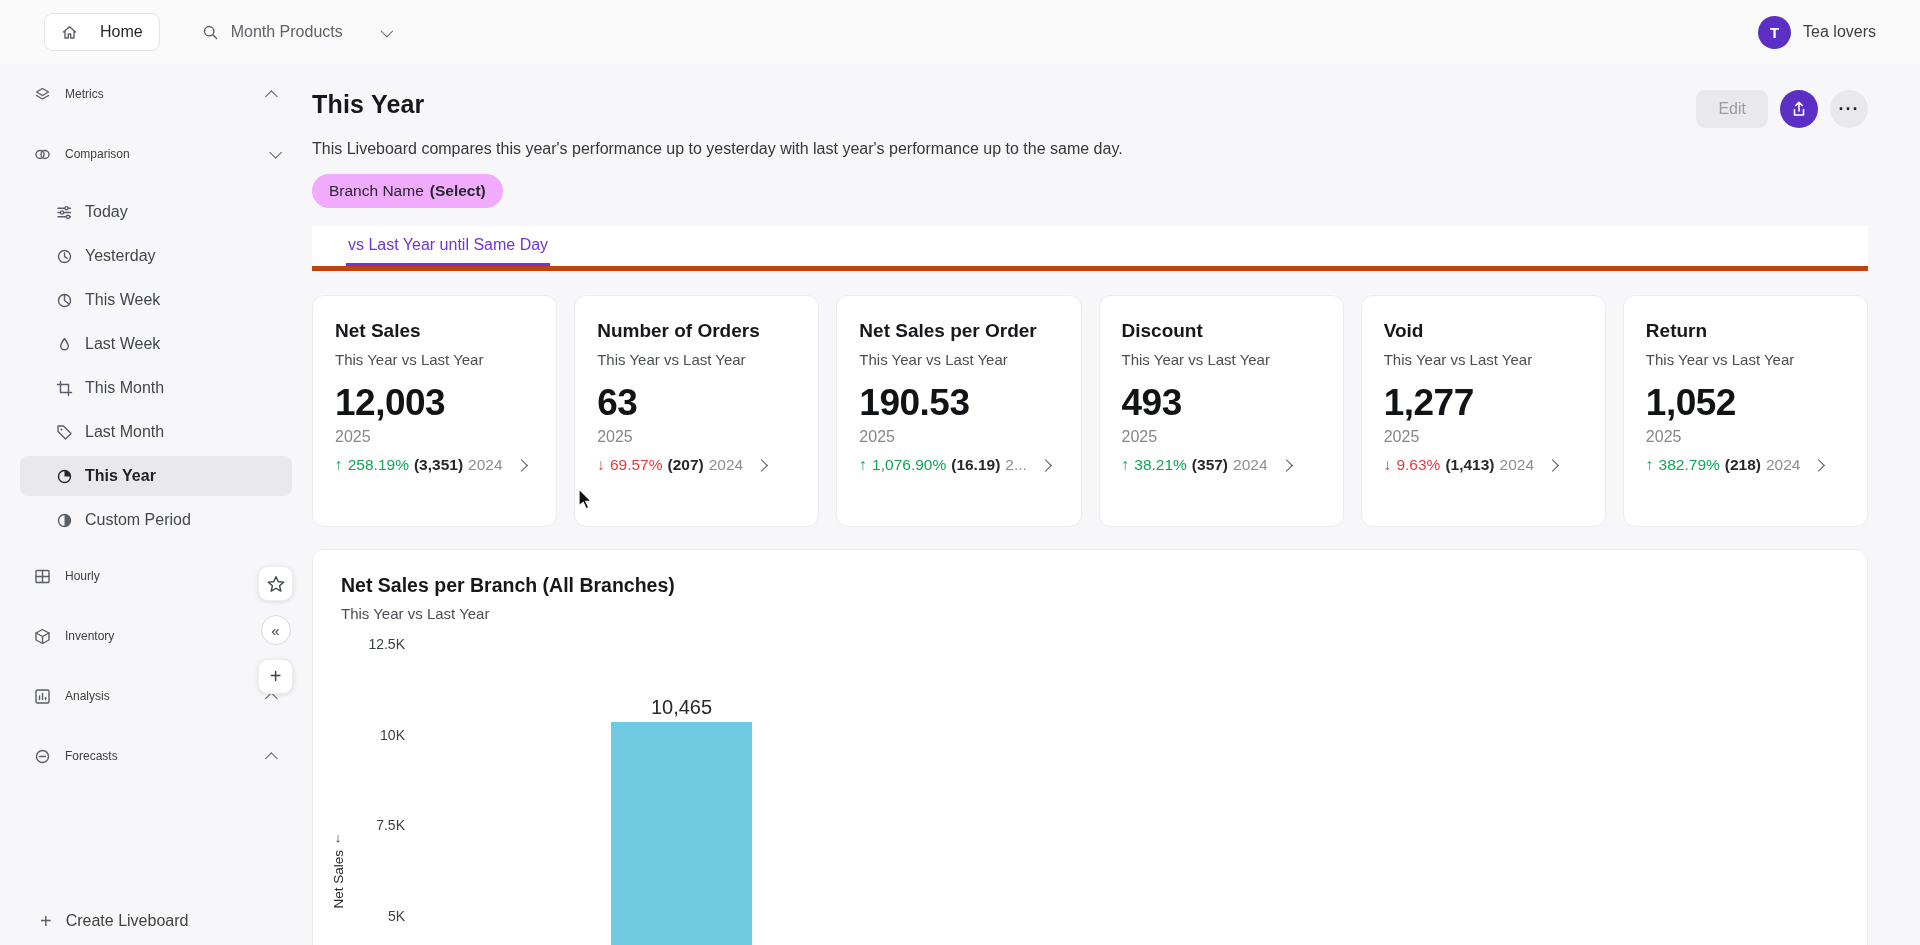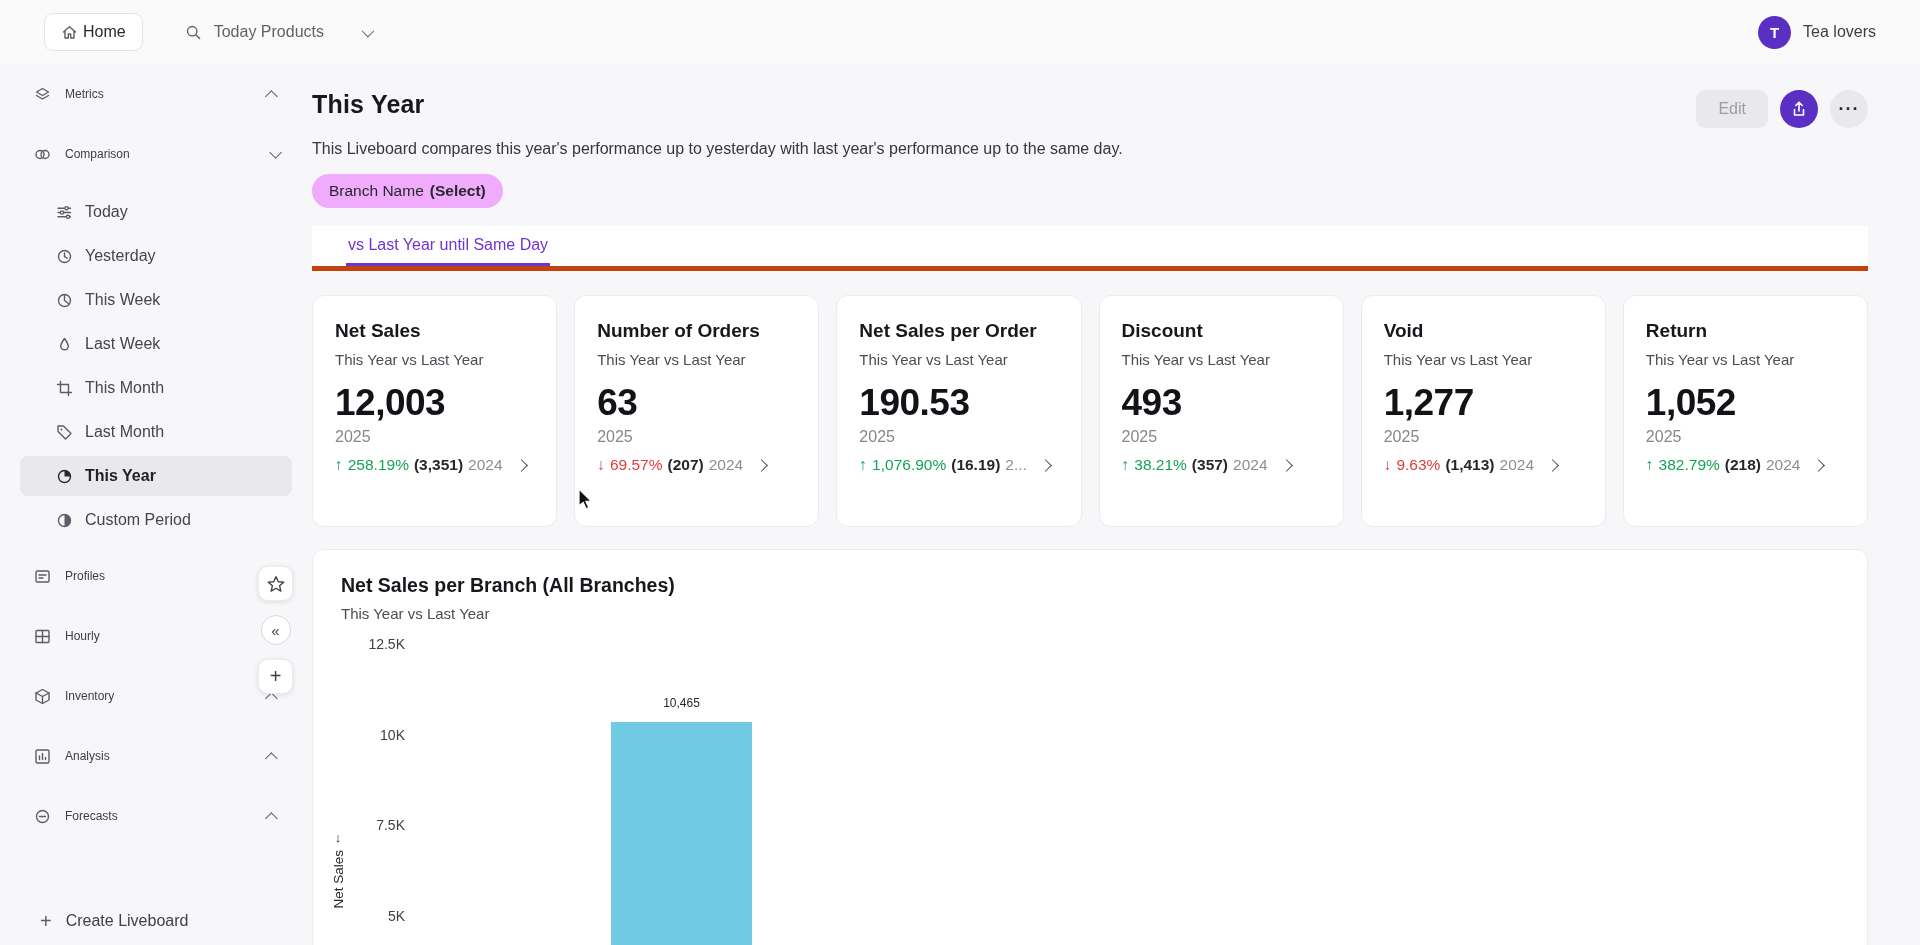--- a/index.html
+++ b/index.html
@@ -10,21 +10,21 @@
     position:relative;
   }
   :root{
     --panel:#ffffff; --border:#e8e8ec; --text:#1f2125; --muted:#5f6368;
     --faint:#8b8e94; --purple:#5b2ec4; --tabpurple:#7134d4;
     --green:#13a356; --red:#e03c3c; --teal:#70cbe2; --pill:#e9e9ed;
   }
 
   
   .topbar{ height:64px; display:flex; align-items:center; padding:0 44px; background:#fafafb; }
-  .home-btn{ display:flex; align-items:center; gap:5px; background:#fff; border:1px solid #e3e3e7;
+  .home-btn{ display:flex; align-items:center; gap:22px; background:#fff; border:1px solid #e3e3e7;
     border-radius:9px; height:38px; padding:0 16px; font-size:16px; color:#26282c; cursor:pointer;}
   .search{ display:flex; align-items:center; gap:12px; margin-left:42px; color:var(--muted); cursor:pointer;}
   .search-label{ font-size:16px; }
   .chev{ width:9px; height:9px; border-right:1.7px solid #5f6368; border-bottom:1.7px solid #5f6368; display:inline-block;}
   .chev.down{ transform:rotate(45deg) translateY(-2px); }
   .user{ margin-left:auto; display:flex; align-items:center; gap:12px; }
   .avatar{ width:33px; height:33px; border-radius:50%; background:var(--purple); color:#fff;
     display:flex; align-items:center; justify-content:center; font-size:15px; font-weight:bold;}
   .user-name{ font-size:16px; color:#3c4043; }
 
@@ -104,41 +104,41 @@
   .chart-sub{ margin-top:8px; font-size:15px; color:#4a4d53; }
   .chart-area{ position:relative; margin-top:12px; height:330px; }
   .yt{ position:absolute; left:0; width:64px; text-align:right; font-size:14px; color:#3c4043; }
   .yt.t0{ top:2px; } .yt.t1{ top:93px; } .yt.t2{ top:183px; } .yt.t3{ top:274px; }
   .ylab{ position:absolute; left:-16px; top:196px; width:26px; display:flex; flex-direction:column;
     align-items:center; gap:5px; cursor:pointer;}
   .sorticon{ font-size:13px; color:#26282c; }
   .ylab-text{ writing-mode:vertical-rl; transform:rotate(180deg); font-size:13.5px; color:#26282c; }
   .bar{ position:absolute; left:270px; top:88px; width:141px; height:280px; background:var(--teal); }
   .bar-label{ position:absolute; left:270px; top:62px; width:141px; text-align:center;
-    font-size:12px; color:#26282c; }
+    font-size:20px; color:#26282c; }
 
   
   .cursor{ position:absolute; left:578px; top:488px; z-index:50; pointer-events:none; }
 </style>
 </head>
 <body>
 
 <header class="topbar">
   <button class="home-btn">
     <svg class="sic" viewBox="0 0 17 17" width="17" height="17">
         <path d="M2.5 8 8.5 2.8 14.5 8 M4 7v7h3.3v-4h2.4v4H13V7"></path>
       </svg>
     <span>Home</span>
   </button>
   <div class="search">
     <svg class="sic" viewBox="0 0 17 17" width="17" height="17">
         <circle cx="7.2" cy="7.2" r="4.7"></circle>
         <path d="M10.8 10.8 14.6 14.6"></path>
       </svg>
-    <span class="search-label">Today Products</span>
+    <span class="search-label">Month Products</span>
     <span class="chev down" style="margin-left:26px"></span>
   </div>
   <div class="user">
     <div class="avatar">T</div>
     <span class="user-name">Tea lovers</span>
   </div>
 </header>
 
 <div class="layout">
 
@@ -215,28 +215,20 @@
       </div>
       <div class="subrow">
         <svg class="sic" viewBox="0 0 17 17">
             <circle cx="8.5" cy="8.5" r="6"></circle>
             <path d="M8.5 2.5a6 6 0 0 1 0 12Z" fill="#5b5e66" stroke="none"></path>
           </svg>
         <span>Custom Period</span>
       </div>
     </div>
 
-    <div class="srow">
-      <svg class="sic" viewBox="0 0 17 17">
-          <rect x="2" y="3" width="13" height="11" rx="1.5"></rect>
-          <path d="M5 7h7M5 10h4"></path>
-        </svg>
-      <span>Profiles</span>
-      <span class="caret" data-caret="up"></span>
-    </div>
 
     <div class="srow">
       <svg class="sic" viewBox="0 0 17 17">
           <rect x="2" y="2.5" width="13" height="12" rx="1"></rect>
           <path d="M2 8.5h13M8.5 2.5v12"></path>
         </svg>
       <span>Hourly</span>
       <span class="caret" data-caret="up"></span>
     </div>
 

